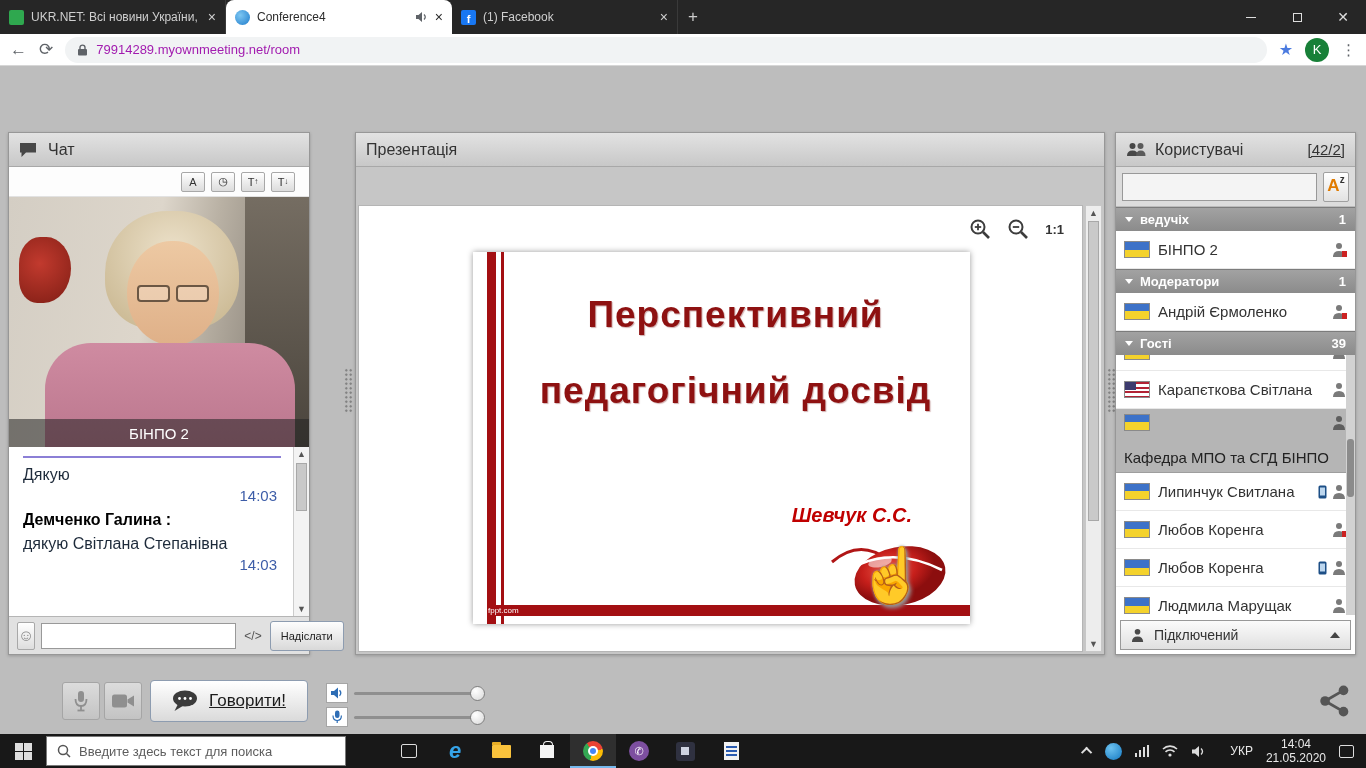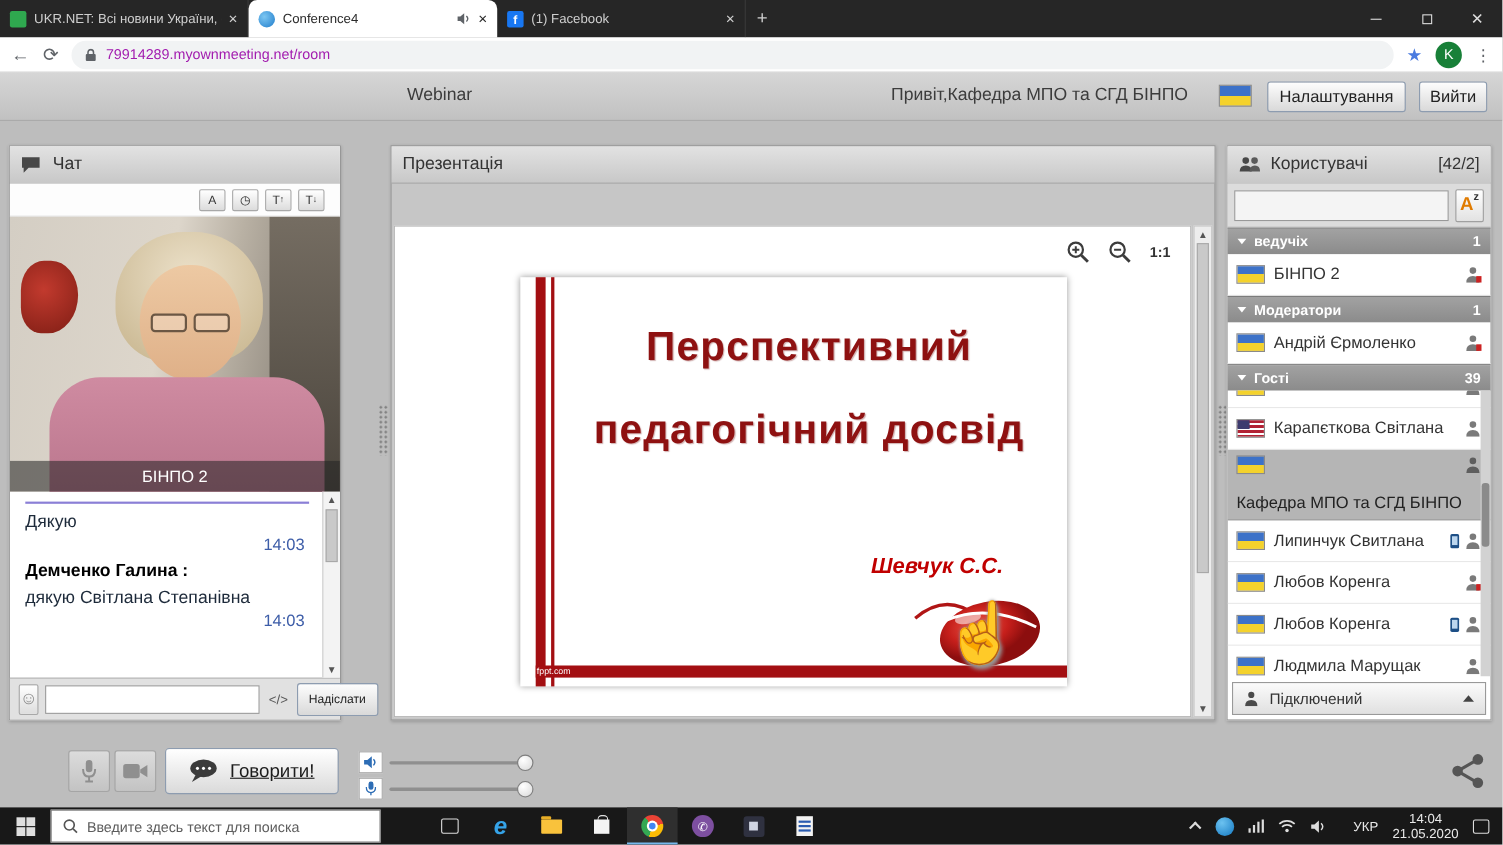--- a/index.html
+++ b/index.html
@@ -84,21 +84,21 @@
   .vbar2 { position:absolute; left:28px; top:0; bottom:0; width:3px; background:#a30f12; }
   .hband { position:absolute; left:14px; right:0; bottom:8px; height:11px; background:#a30f12; }
   .slide-line { position:absolute; left:36px; right:8px; text-align:center; font-size:37px; font-weight:bold; letter-spacing:1px; color:#8e1111; text-shadow:1px 1px 1px rgba(120,30,30,.35); }
   .slide-author { position:absolute; right:58px; top:252px; font-size:20px; font-weight:bold; font-style:italic; color:#c00000; }
   .mouse { position:absolute; right:16px; top:270px; }
   .hand { position:absolute; right:44px; top:292px; font-size:54px; color:#fff; text-shadow:0 0 3px #8a8a8a, 2px 3px 4px #9a9a9a; }
   .fppt { position:absolute; left:15px; bottom:9px; font-size:8px; color:#fff; z-index:2; }
 
   
   .users-panel { left:1115px; top:132px; width:241px; height:523px; display:flex; flex-direction:column; }
-  .users-count { margin-left:auto; font-size:15px; }
+  .users-count { margin-left:auto; font-size:15px;text-decoration:underline; }
   .users-search { height:40px; background:#dcdcdc; border-bottom:1px solid #bbb; display:flex; align-items:center; gap:6px; padding:0 6px; flex:none; }
   .users-search input { flex:1; height:28px; border:1px solid #999; background:#f4f4f4; outline:none; font-size:14px; padding:0 6px; }
   .sort-btn { width:30px; height:30px; background:linear-gradient(#fff,#e2e2e2); border:1px solid #a0a0a0; border-radius:2px; display:flex; align-items:flex-start; justify-content:center; }
   .sort-a { color:#e07b00; font-weight:bold; font-size:17px; line-height:26px; }
   .sort-z { color:#333; font-size:10px; font-weight:bold; line-height:14px; }
   .group-header { height:24px; background:linear-gradient(#a2a2a2,#8b8b8b); border-top:1px solid #7c7c7c; color:#fff; display:flex; align-items:center; gap:7px; padding:0 9px; font-size:13px; font-weight:bold; flex:none; }
   .tri { width:0; height:0; border-left:4px solid transparent; border-right:4px solid transparent; border-top:5px solid #fff; }
   .gcount { margin-left:auto; font-weight:bold; }
   .user-row { height:38px; display:flex; align-items:center; gap:8px; padding:0 8px; border-bottom:1px solid #e8e8e8; font-size:15px; color:#333; flex:none; }
   .user-row .flag { width:26px; height:17px; }
@@ -199,27 +199,20 @@
           <rect x="1" y="5" width="9" height="6.5" rx="1" fill="#5f6368"></rect>
           <path d="M3 5V3.6a2.5 2.5 0 0 1 5 0V5" stroke="#5f6368" stroke-width="1.4" fill="none"></path>
         </svg>
       <span>79914289.myownmeeting.net/room</span>
     </div>
     <span class="star">★</span>
     <div class="avatar">K</div>
     <span class="dots">⋮</span>
   </div>
 
-  <div class="appbar">
-    <span class="label" style="left:370px; top:12px;">Webinar</span>
-    <span class="label" style="right:286px; top:12px;">Привіт,Кафедра МПО та СГД БІНПО</span>
-    <span class="flag ua" style="position:absolute; right:228px; top:11px; width:30px; height:20px;"></span>
-    <div class="gbtn" style="position:absolute; right:88px; top:8px; width:126px; height:28px;">Налаштування</div>
-    <div class="gbtn" style="position:absolute; right:14px; top:8px; width:62px; height:28px;">Вийти</div>
-  </div>
 
   <div class="panel chat-panel">
     <div class="panel-header">
       <svg width="20" height="16" viewBox="0 0 20 16">
           <path d="M1 1h16v9.5H7L2.5 15v-4.5H1z" fill="#474747"></path>
         </svg>
       <span>Чат</span>
     </div>
     <div class="chat-toolbar">
       <span class="fmt-btn">A</span>

